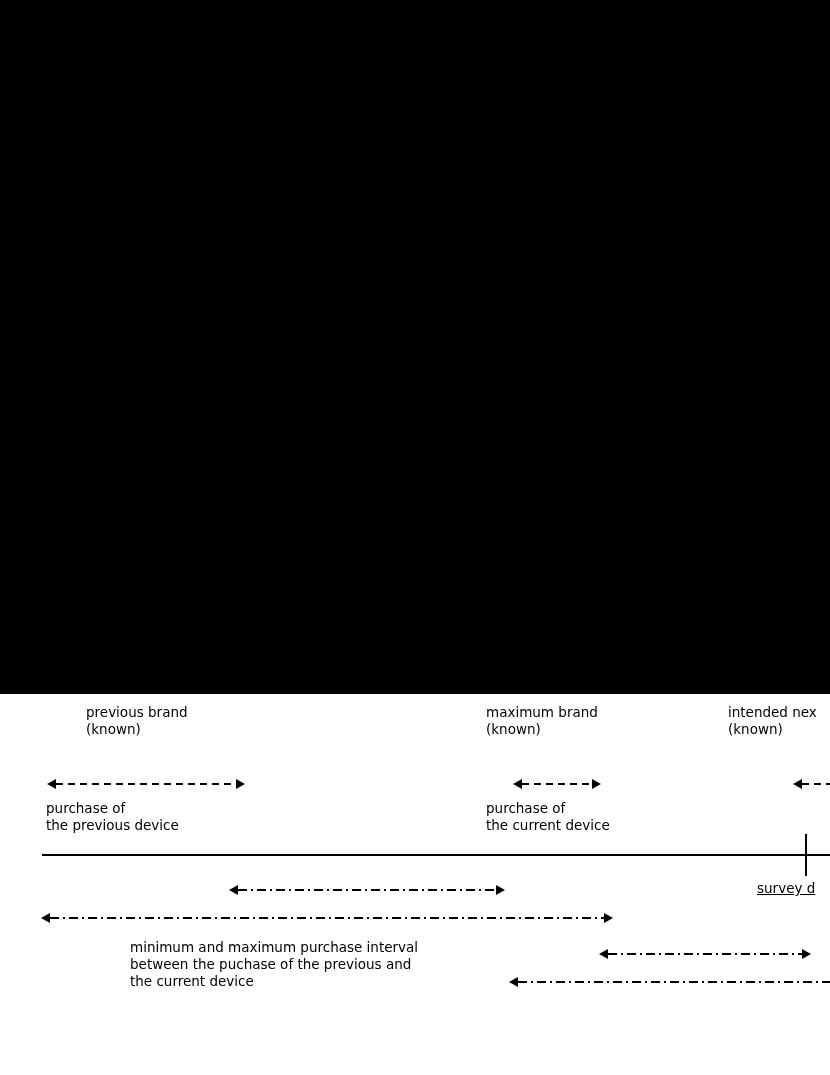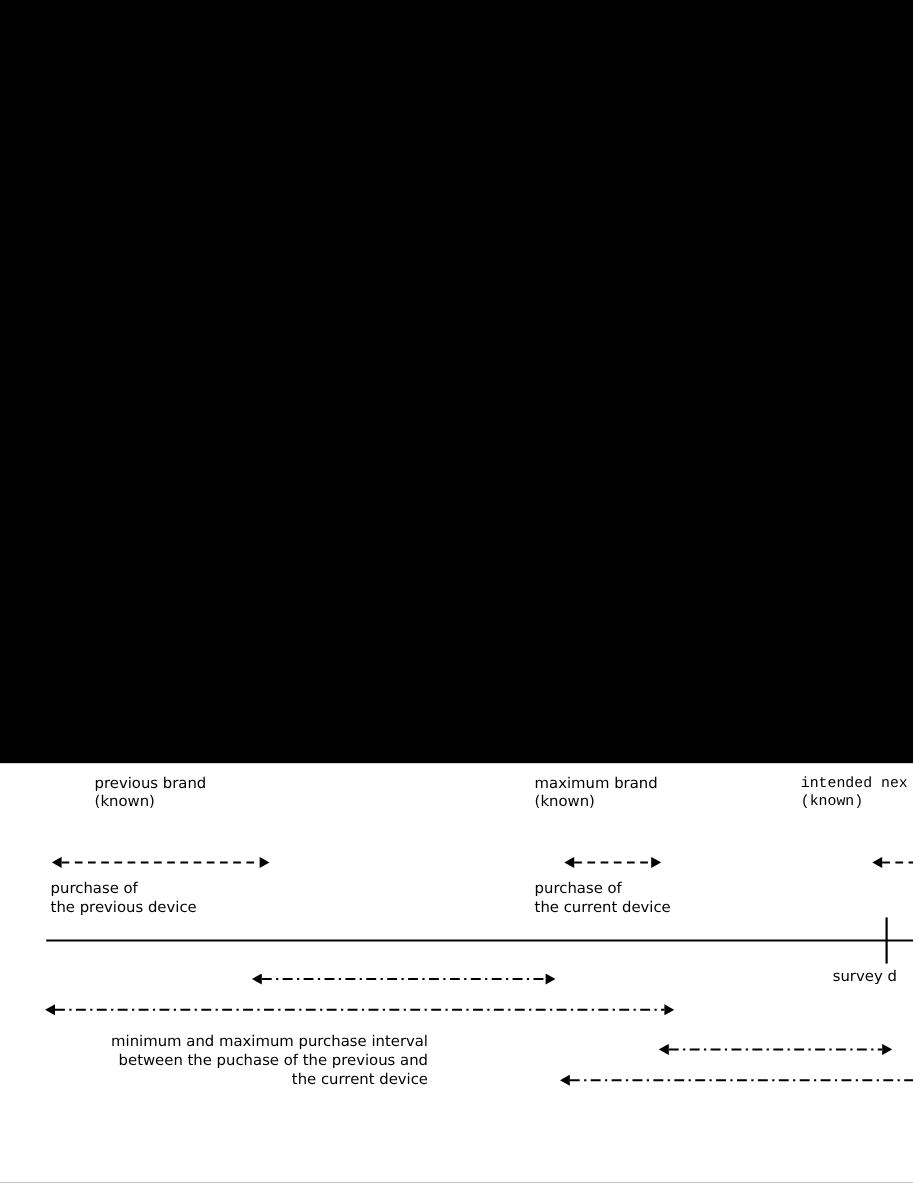--- a/index.html
+++ b/index.html
@@ -48,28 +48,28 @@
     left: 0;
     top: 0;
     width: 830px;
     height: 381px;
     overflow: visible;
   }
 
   
   #lbl-prev-brand  { left: 86px;  top: 10px; }
   #lbl-curr-brand  { left: 486px; top: 10px; }
-  #lbl-next-brand  { left: 728px; top: 10px; font-family: Liberation Mono, monospace; }
+  #lbl-next-brand  { left: 728px; top: 10px; }
 
   #lbl-prev-purchase { left: 46px;  top: 106px; }
   #lbl-curr-purchase { left: 486px; top: 106px; }
 
-  #lbl-survey-date { left: 757px; top: 186px; }
+  #lbl-survey-date { left: 757px; top: 186px; text-decoration: underline; }
 
-  #lbl-interval-prev { left: 101px; top: 245px; text-align: right; }
+  #lbl-interval-prev { left: 130px; top: 245px; }
   #lbl-interval-next { left: 613px; top: 306px; }
 </style>
 </head>
 <body>
 
 <div id="black-band"></div>
 
 <div id="diagram">
 
   <svg class="svg-layer" viewBox="0 0 830 381" xmlns="http://www.w3.org/2000/svg">

